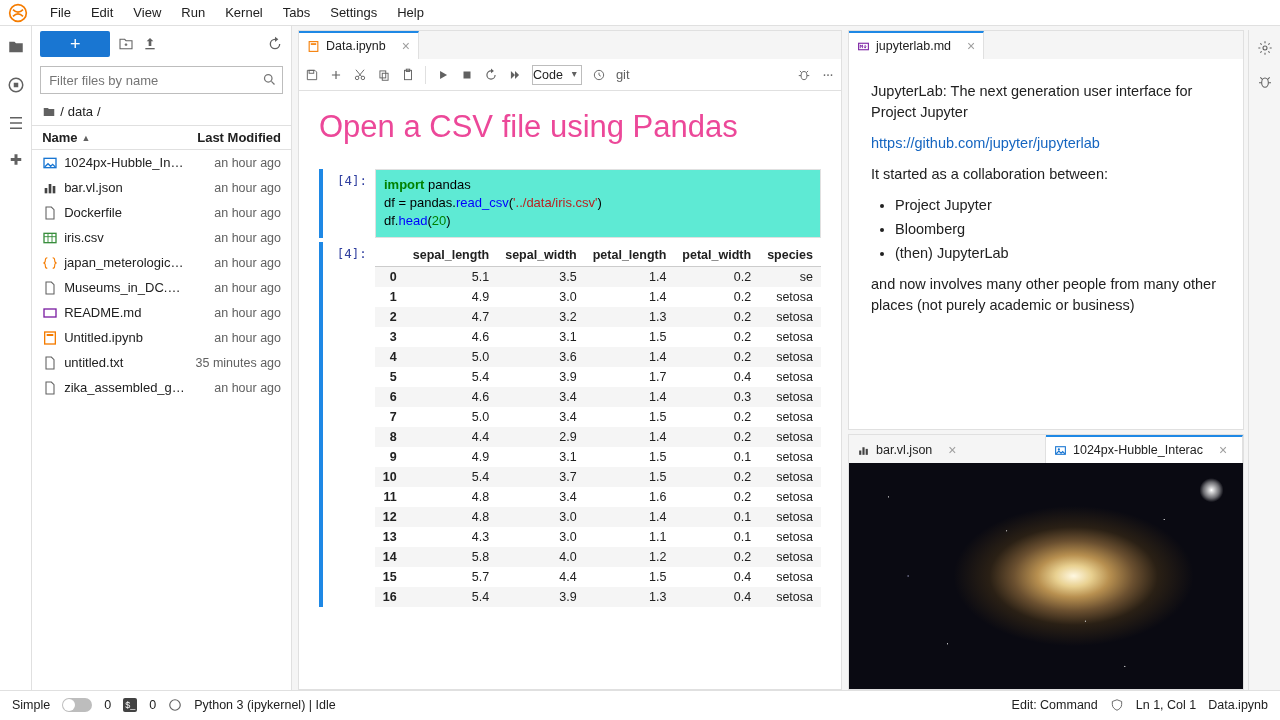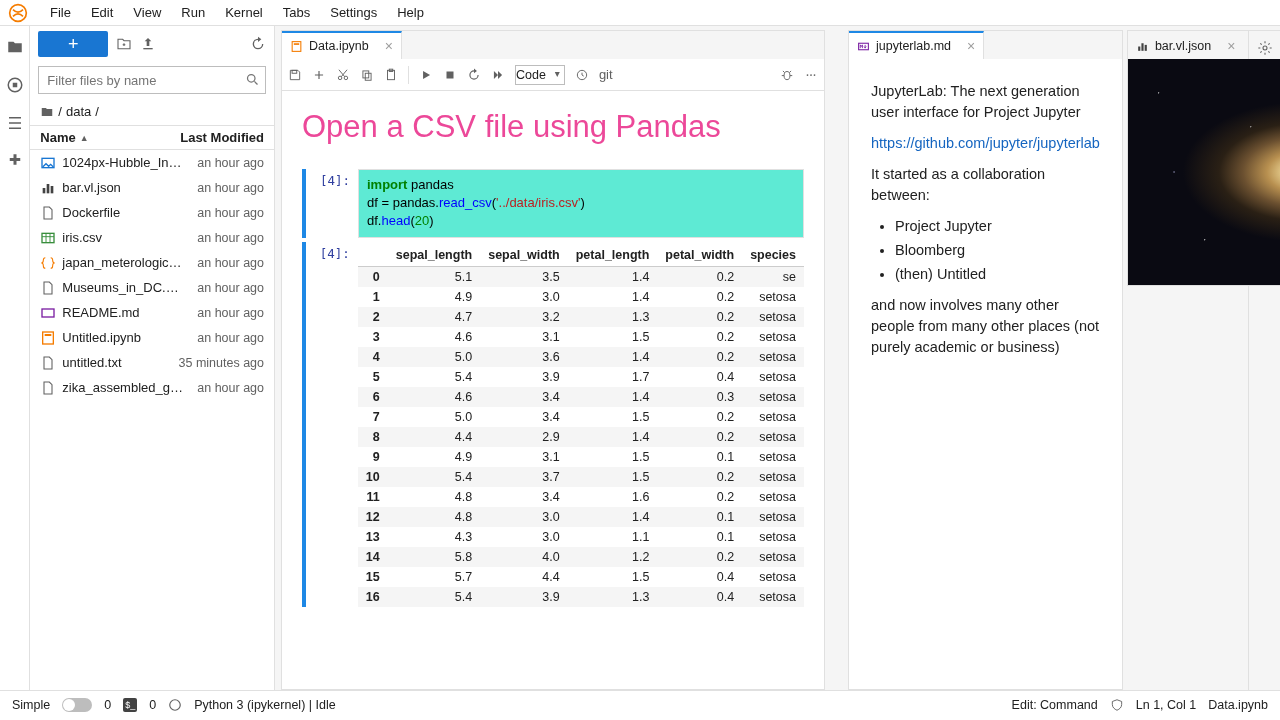--- a/index.html
+++ b/index.html
@@ -43,21 +43,21 @@
 .cell .gutter { width:4px; background:#1e88e5; margin-right:2px; }
 .cell .prompt { width:50px; text-align:right; padding-right:8px; color:#303f9f; font-family:Menlo,Consolas,monospace; font-size:12.5px; padding-top:4px; }
 .cell .content { flex:1; }
 .code-input { background:#5eead4; border:1px solid #e0e0e0; padding:6px 8px; font-family:Menlo,Consolas,monospace; font-size:13px; line-height:1.4; }
 .kw { color:#008000; font-weight:bold; } .nm { color:#000; } .fn { color:#0000ff; } .st { color:#ba2121; } .num { color:#008000; }
 .out-table { width:100%; border-collapse:collapse; font-size:12.5px; margin-top:2px; }
 .out-table th { text-align:right; padding:4px 8px; border-bottom:1px solid #ccc; font-weight:600; }
 .out-table td { text-align:right; padding:3px 8px; }
 .out-table tr.idx td:first-child, .out-table th:first-child { font-weight:600; }
 .out-table tbody tr:nth-child(odd) { background:#f5f5f5; }
-.right-stack { width:396px; display:flex; flex-direction:row; margin:0 4px 0 23px; gap:4px; }
+.right-stack { width:396px; display:flex; flex-direction:column; margin:0 4px 0 6px; gap:4px; }
 .md-pane { flex:1; background:#fff; border:1px solid #e0e0e0; display:flex; flex-direction:column; }
 .md-body { padding:12px 22px; overflow:auto; font-size:14.5px; line-height:1.45; }
 .md-body h1 { font-size:28px; font-weight:600; margin:10px 0 18px; }
 .md-body p { margin:10px 0; }
 .md-body a { color:#1565c0; text-decoration:none; }
 .md-body ul { margin:8px 0 8px 24px; }
 .md-body li { margin:3px 0; }
 .img-pane { height:256px; background:#fff; border:1px solid #e0e0e0; display:flex; flex-direction:column; }
 .img-tabs { height:28px; display:flex; background:#f5f5f5; border-bottom:1px solid #e0e0e0; }
 .galaxy { flex:1; background:radial-gradient(ellipse 120px 70px at 57% 50%, #fff8e1 0%, #e8d090 15%, #b89050 30%, #6b5030 50%, #2a2015 70%, #0a0a12 100%), #050510; position:relative; overflow:hidden; }
@@ -481,21 +481,21 @@
             <span class="close-x">×</span>
           </div>
         </div>
         <div class="md-body">
           <p>JupyterLab: The next generation user interface for Project Jupyter</p>
           <p><a>https://github.com/jupyter/jupyterlab</a></p>
           <p>It started as a collaboration between:</p>
           <ul id="md-list">
               <li>Project Jupyter</li>
               <li>Bloomberg</li>
-              <li>(then) Untitled</li>
+              <li>(then) JupyterLab</li>
             </ul>
           <p>and now involves many other people from many other places (not purely academic or business)</p>
         </div>
       </div>
       <div class="img-pane">
         <div class="img-tabs">
           <div class="tab inactive" style="flex:1;min-width:0">
             <svg width="13" height="13" viewBox="0 0 24 24">
                 <rect x="4" y="12" width="4" height="8" fill="#424242"></rect>
                 <rect x="10" y="6" width="4" height="14" fill="#424242"></rect>

